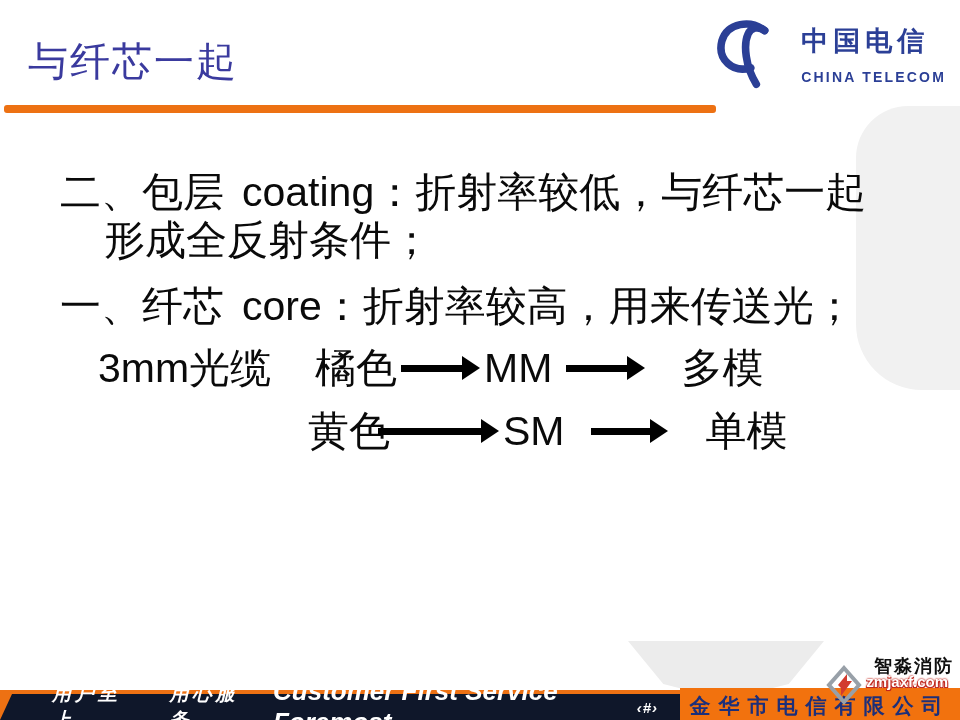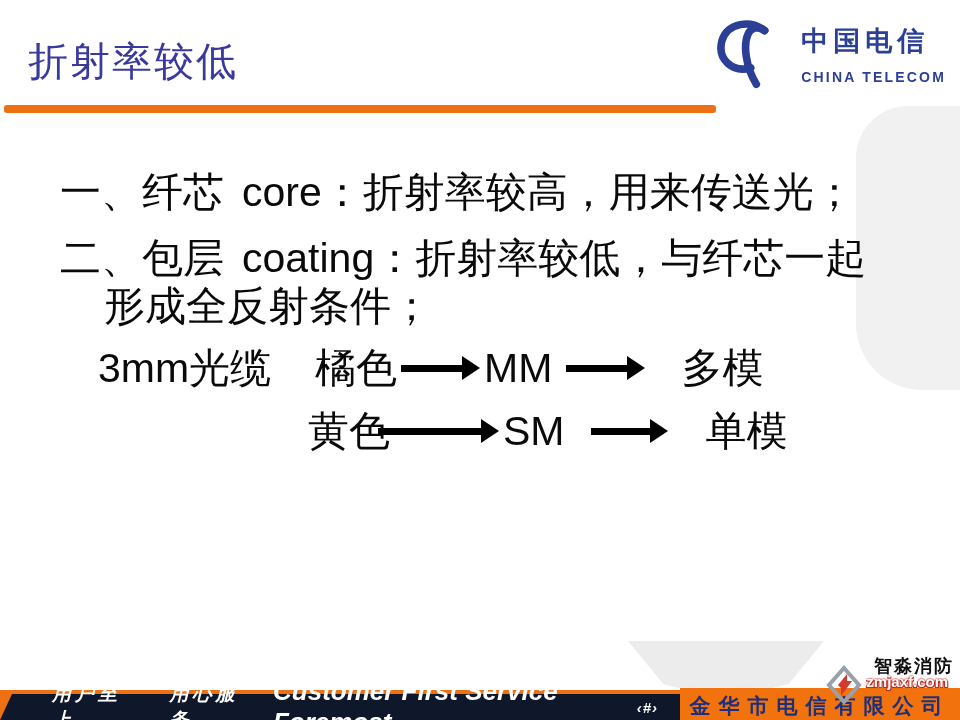--- a/index.html
+++ b/index.html
@@ -64,42 +64,42 @@
   .wm-logo{position:absolute;right:98px;top:665px;z-index:6;}
 </style>
 </head>
 <body>
 
 <div class="slide">
 
   <div class="bg-blob"></div>
   <div class="bg-boat"></div>
 
-  <div class="title">折射率较低</div>
+  <div class="title">与纤芯一起</div>
   <div class="rule"></div>
 
   <div class="logo">
     <span>
       <svg width="62" height="72" viewBox="0 0 90 104">
         <g fill="none" stroke="#2b3f96" stroke-width="11" stroke-linecap="round">
           <path d="M72 18 C52 2 18 6 10 33 C3 60 26 80 52 72"></path>
           <path d="M72 18 C62 11 52 14 48 23 C41 38 44 70 60 96"></path>
         </g>
       </svg>
     </span>
     <span class="logo-text">
       <span class="logo-cn">中国电信</span>
       <span class="logo-en">CHINA TELECOM</span>
     </span>
   </div>
 
   <div class="content">
+    <p class="para"><span>二、包层</span><span class="en-word">coating</span><span>：折射率较低，与纤芯一起</span><span class="cont">形成全反射条件；</span></p>
+
     <p class="para"><span>一、纤芯</span><span class="en-word">core</span><span>：折射率较高，用来传送光；</span></p>
-
-    <p class="para"><span>二、包层</span><span class="en-word">coating</span><span>：折射率较低，与纤芯一起</span><span class="cont">形成全反射条件；</span></p>
 
 
     <div class="flow flow-1">
       <span class="sans">3mm</span>
         <span>光缆</span>
         <span class="gap-lg">橘色</span>
         <span class="arrow" style="width:62px;margin:0 21px 0 4px;"></span>
         <span class="sans">MM</span>
         <span class="arrow" style="width:62px;margin:0 21px 0 14px;"></span>
         <span style="margin-left:32px;">多模</span>

